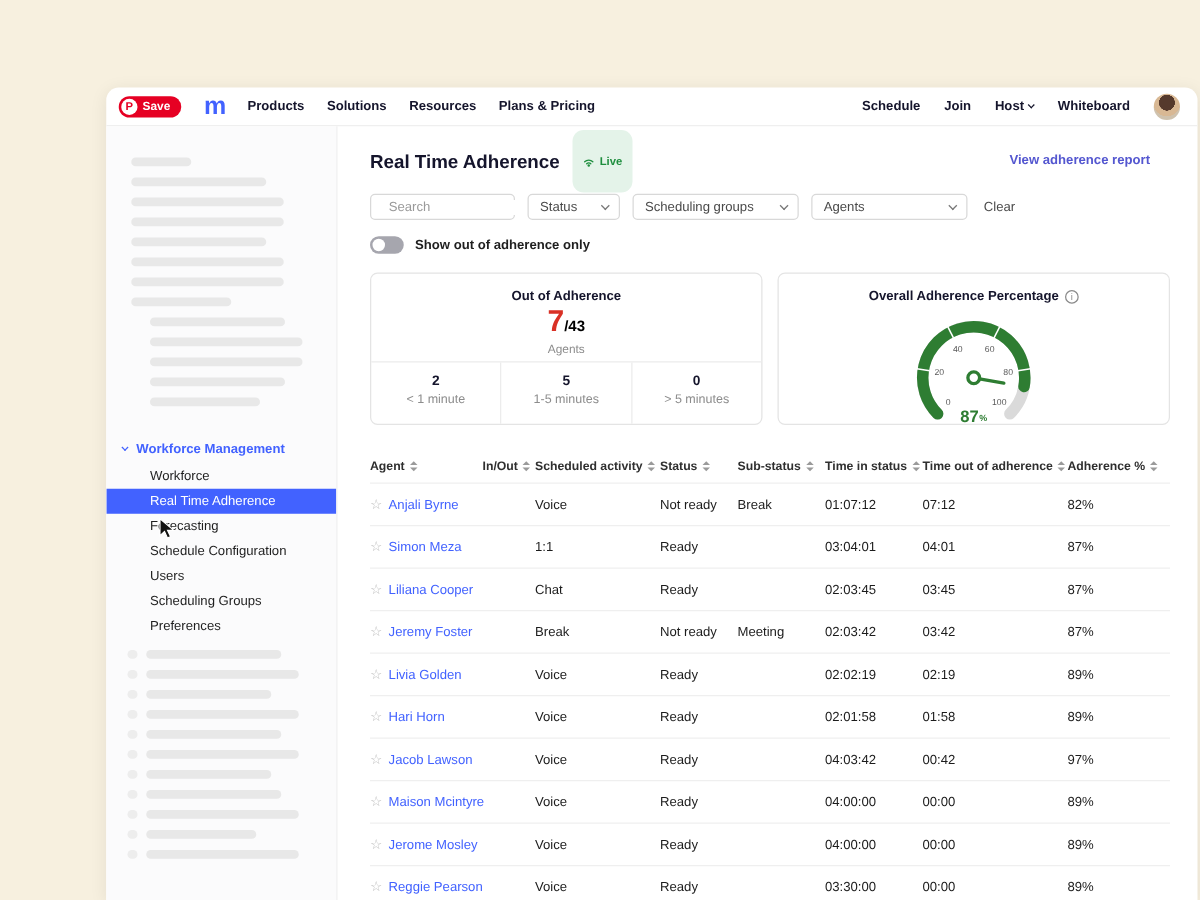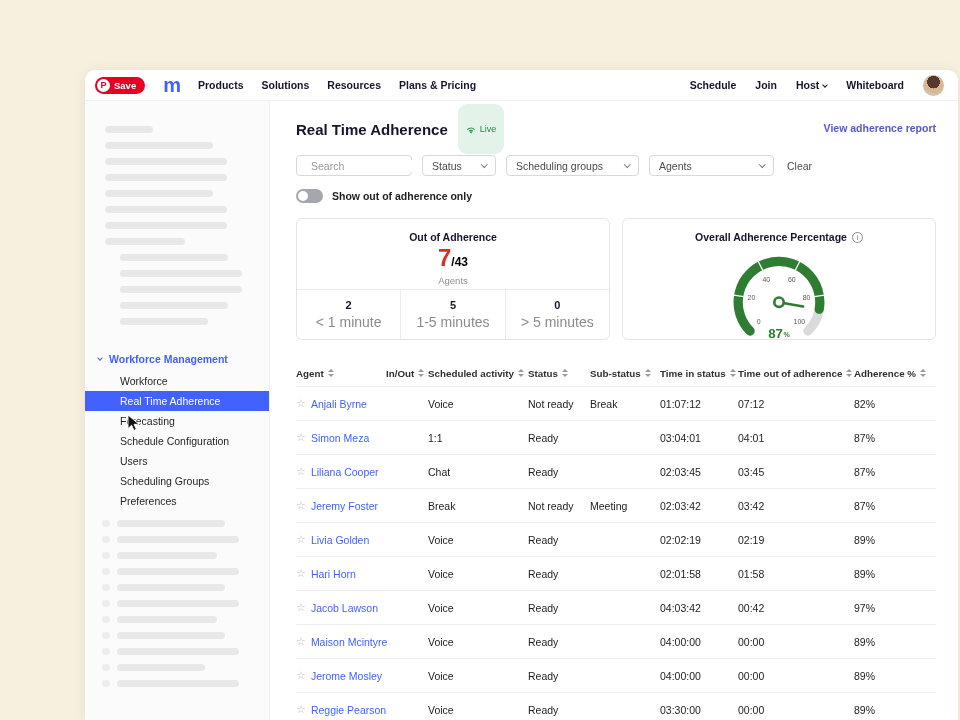--- a/index.html
+++ b/index.html
@@ -43,22 +43,22 @@
             transform:rotate(45deg); margin-top:-2px; }
   .side-item { font-size:10.5px; color:#1f1f1f; padding:4.5px 0 4.5px 35px; line-height:11px; cursor:pointer; }
   .side-item.active { background:#4262ff; color:#fff; font-weight:500; }
   .mid-sk .sk { margin-left:35px; }
 
   
   .main { position:absolute; left:186px; top:31px; right:0; bottom:0; padding:18px 22px 0 25px; }
   .title-row { display:flex; align-items:center; gap:10px; position:relative; height:20px; }
   h1 { font-size:15px; font-weight:700; color:#15152c; }
   .live { display:inline-flex; align-items:center; gap:4px; background:#e4f3e9; color:#1e8e3e;
-          font-size:9px; font-weight:400; padding:20px 8px; border-radius:9px; }
-  .report-link { position:absolute; right:0; top:3px; font-size:10.5px; font-weight:600; color:#5457d0;
+          font-size:9px; font-weight:700; padding:20px 8px; border-radius:9px; }
+  .report-link { position:absolute; right:16px; top:3px; font-size:10.5px; font-weight:600; color:#5457d0;
                  cursor:pointer; text-decoration:none; }
 
   .filters { display:flex; align-items:center; gap:10px; margin-top:16px; }
   .search { display:flex; align-items:center; gap:6px; width:116px; height:21px; border:1px solid #d8d8d8;
             border-radius:4px; padding:0 8px; background:#fff; }
   .search input { border:none; outline:none; width:110px; font-size:10.5px; font-family:inherit; color:#444; }
   .search input::placeholder { color:#9a9a9a; }
   .select { display:flex; align-items:center; justify-content:space-between; height:21px; border:1px solid #d8d8d8;
             border-radius:4px; padding:0 9px; font-size:10.5px; color:#4a4a4a; cursor:pointer; background:#fff; }
   .select .chev { width:4.5px; height:4.5px; border-right:1.3px solid #777; border-bottom:1.3px solid #777;
@@ -81,21 +81,21 @@
           font-style:normal; display:inline-flex; align-items:center; justify-content:center; font-weight:400; }
   .big-row { text-align:center; margin-top:2px; line-height:26px; }
   .big-num { font-size:24px; font-weight:700; color:#d93025; }
   .big-total { font-size:12px; font-weight:700; color:#000000; }
   .unit { text-align:center; font-size:9.5px; color:#8c8c8c; }
   .breakdown { position:absolute; bottom:0; left:0; right:0; height:50px; display:flex;
                border-top:1px solid #ececec; }
   .bd-col { flex:1; text-align:center; padding-top:9px; }
   .bd-col + .bd-col { border-left:1px solid #ececec; }
   .bd-val { font-size:11px; font-weight:700; color:#15152c; }
-  .bd-label { font-size:14px; color:#8c8c8c; margin-top:3px; }
+  .bd-label { font-size:10px; color:#8c8c8c; margin-top:3px; }
 
   .gauge-wrap { display:flex; justify-content:center; margin-top:0; }
   .gauge { width:178px; height:98px; }
   .gauge text { font-family:"Liberation Sans", sans-serif; }
   .tick-label { font-size:6.8px; fill:#5a5a5a; text-anchor:middle; }
   .gval { font-size:13px; font-weight:700; fill:#2e7d32; text-anchor:middle; }
   .gpct { font-size:7px; font-weight:700; fill:#2e7d32; }
 
   
   .table { margin-top:20px; }

